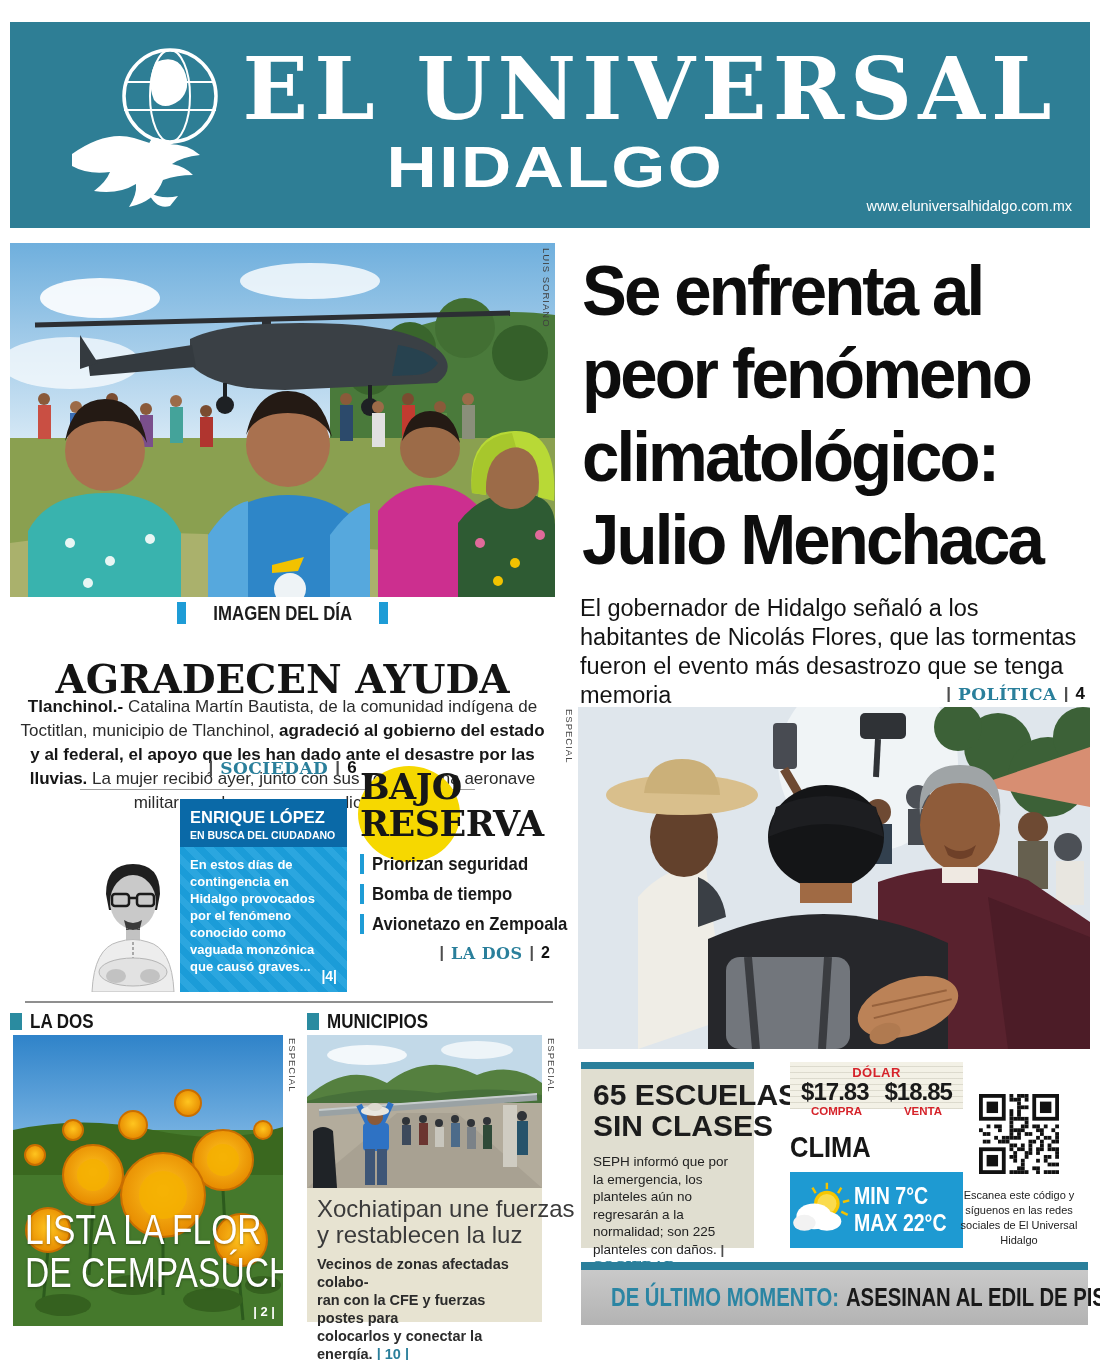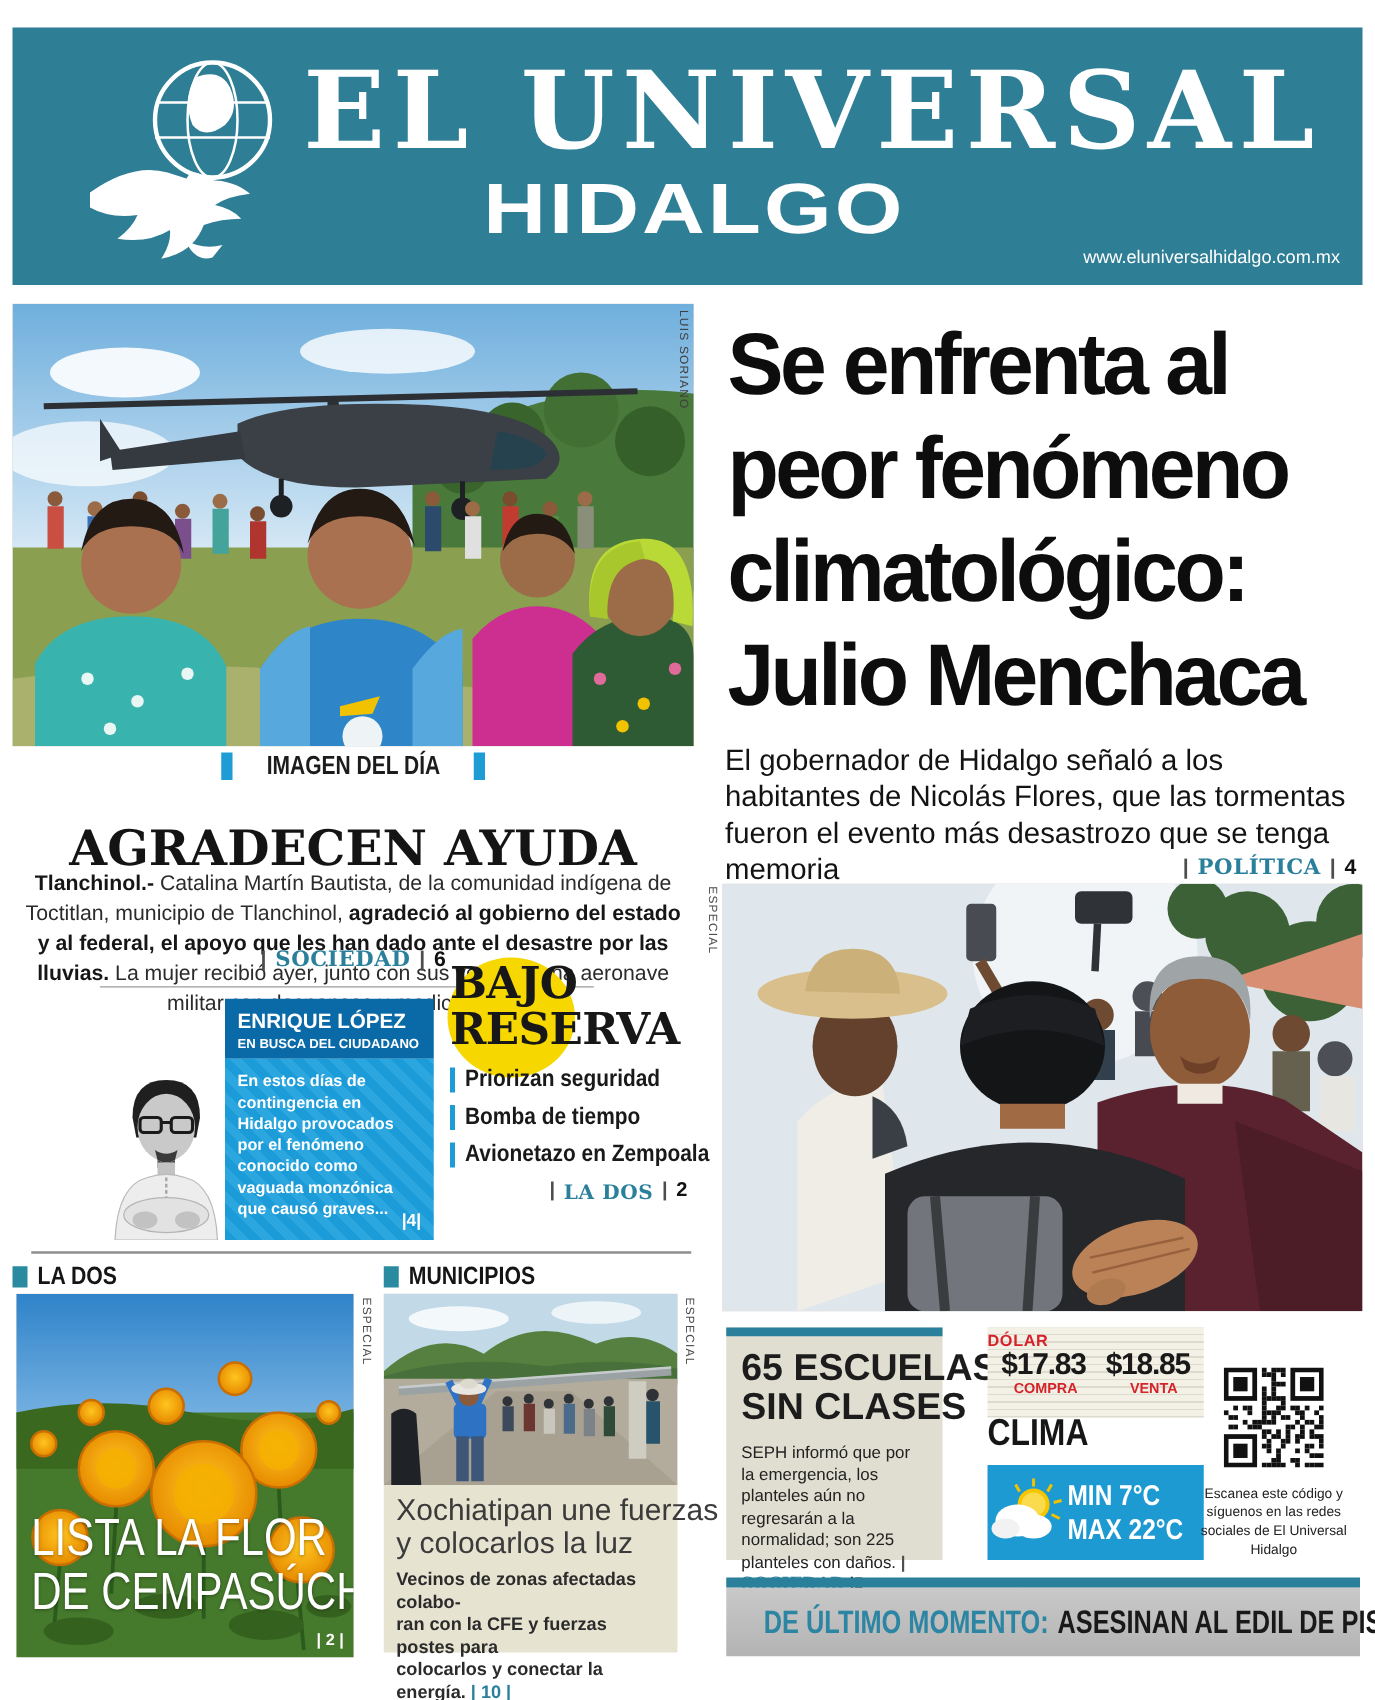--- a/index.html
+++ b/index.html
@@ -87,21 +87,21 @@
     color:#131313;}
   .pol-ref{left:580px;top:684px;width:505px;justify-content:flex-end;}
   
   .esc-box{position:absolute;left:581px;top:1062px;width:173px;height:186px;box-sizing:border-box;
     border-top:7px solid #2a7f9b;background:#e0ded0;padding:10px 12px;}
   .esc-h{font-size:30px;line-height:31px;font-weight:700;color:#1c1c1c;white-space:nowrap;}
   .esc-body{margin-top:12px;font-size:13.5px;line-height:17.5px;color:#222;}
   .esc-sec{font-family:"DejaVu Serif",serif;font-weight:700;color:#2a7f9b;}
   .esc-pg{font-weight:700;color:#111;}
   
-  .dolar{position:absolute;left:790px;top:1062px;width:173px;height:72px;text-align:left;
+  .dolar{position:absolute;left:790px;top:1062px;width:173px;height:47px;text-align:center;
     background:
       repeating-linear-gradient(0deg,rgba(120,115,95,.18) 0 1px,transparent 1px 6px),
       #f3f1e6;}
   .dolar-label{color:#d6232a;font-weight:700;font-size:13px;padding-top:3px;letter-spacing:.5px;}
   .rates{display:flex;justify-content:center;gap:16px;font-weight:700;font-size:24px;
     letter-spacing:-1px;color:#191919;line-height:24px;}
   .rate-labels{display:flex;justify-content:space-around;color:#d6232a;font-weight:700;
     font-size:11.5px;margin-top:1px;}
   
   .clima-label{position:absolute;left:790px;top:1130px;font-size:30px;font-weight:700;
@@ -452,21 +452,21 @@
         <ellipse cx="68" cy="76" rx="14" ry="5" fill="#e8e6df"></ellipse>
         <ellipse cx="68" cy="72" rx="7" ry="4" fill="#dcd9cf"></ellipse>
       </g>
       <path d="M6,153 L6,96 q10,-8 20,0 l4,57 z" fill="#1f2327"></path>
     </svg>
   </figure>
   <span class="credit-v" style="left:546px;top:1038px;">ESPECIAL</span>
   <aside class="muni-box">
     <div class="muni-h">
       <div><span>Xochiatipan une fuerzas</span></div>
-      <div><span>y colocarlos la luz</span></div>
+      <div><span>y restablecen la luz</span></div>
     </div>
     <div class="muni-body">
       <div>Vecinos de zonas afectadas colabo-</div>
       <div>ran con la CFE y fuerzas postes para</div>
       <div><span>colocarlos y conectar la energía.</span> <span class="muni-page">| 10 |</span></div>
     </div>
   </aside>
 
   <h1 class="headline" style="margin:4px;">
     <div class="hl"><span>Se enfrenta al</span></div>

